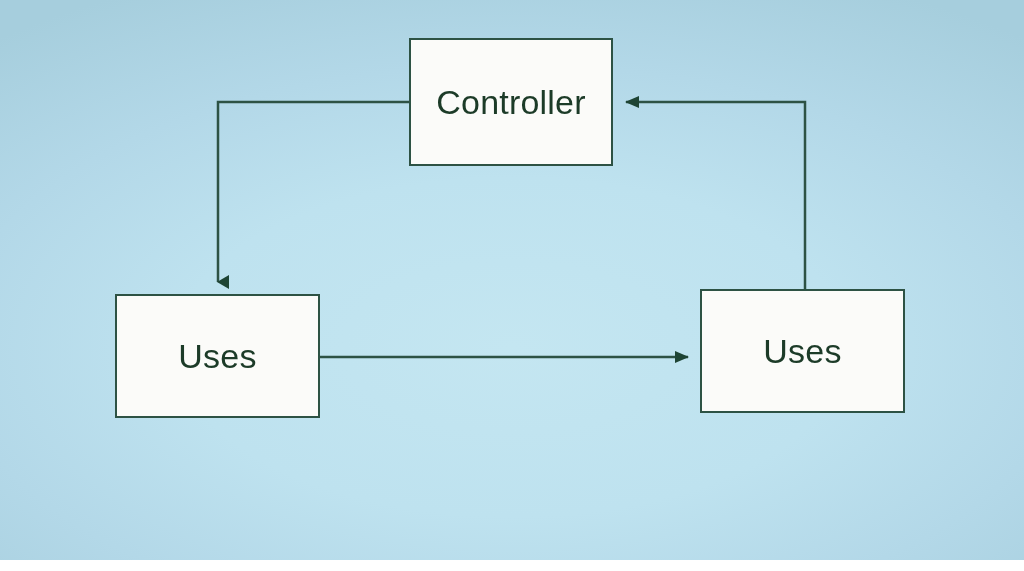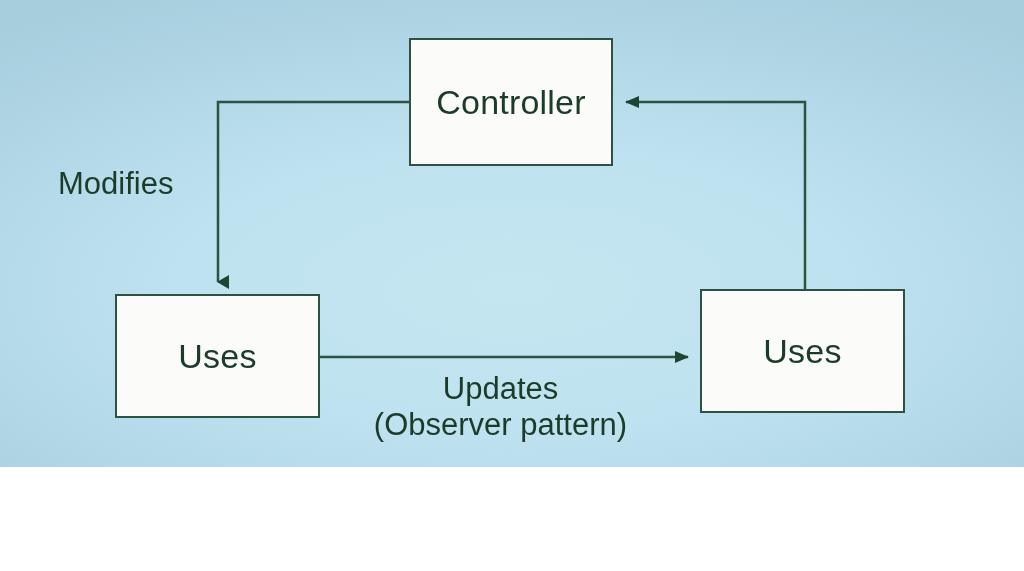--- a/index.html
+++ b/index.html
@@ -4,21 +4,21 @@
 <title>MVC Diagram</title>
 <style>
   html, body {
     margin: 0;
     padding: 0;
     background: #ffffff;
   }
   #canvas {
     position: relative;
     width: 1024px;
-    height: 467px;
+    height: 560px;
     overflow: hidden;
     font-family: "Liberation Sans", "DejaVu Sans", sans-serif;
     background-color: #bfe3ef;
     background-image: radial-gradient(ellipse 78% 72% at 50% 62%, #c4e6f1 0%, #bee2ef 42%, #b3d8e8 70%, #a6cedd 100%);
   }
   .node {
     position: absolute;
     box-sizing: border-box;
     background: #fbfbf9;
     border: 2px solid #2d5244;
@@ -92,21 +92,16 @@
   </div>
 
   <div class="node" id="node-model">
     <span class="node-label">Uses</span>
   </div>
 
   <div class="node" id="node-view">
     <span class="node-label">Uses</span>
   </div>
 
-  <div class="edge-label" id="label-modifies">Modifies</div>
 
 
-  <div class="edge-label" id="label-updates">
-    <span class="line">Updates</span>
-    <span class="line">(Observer pattern)</span>
-  </div>
 
 </div>
 
 </body></html>

